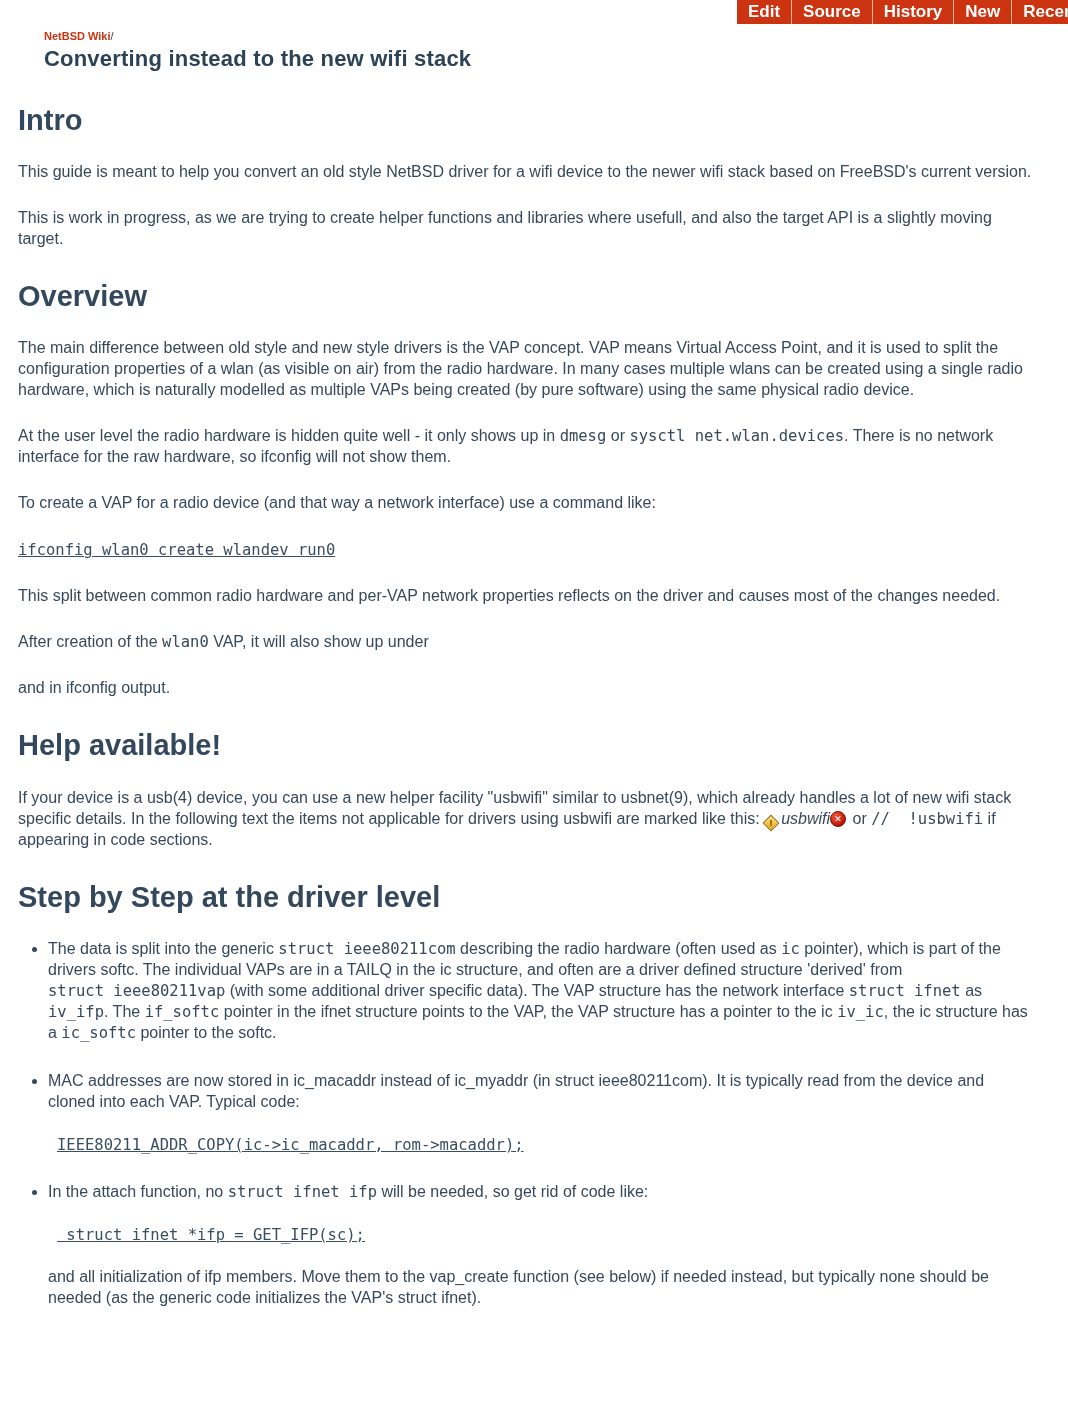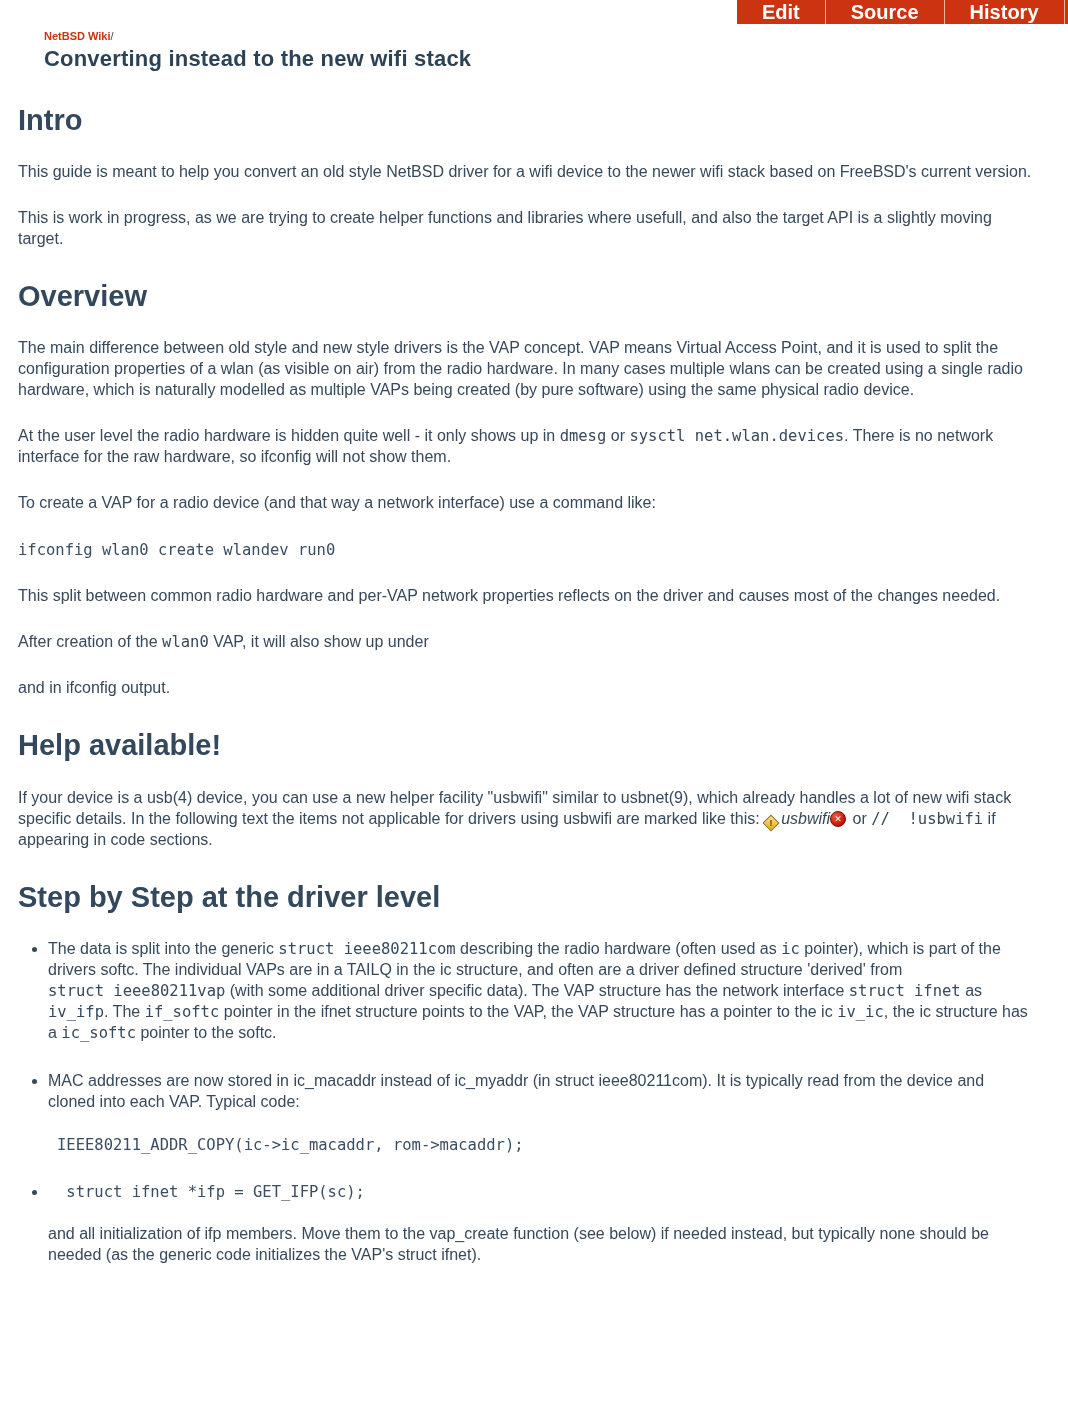--- a/index.html
+++ b/index.html
@@ -14,22 +14,22 @@
   }
   
   .menubar {
     position: absolute; top: 0; right: 0;
     width: 331px; height: 24px;
     background: #cc3311;
     display: flex; align-items: center;
     white-space: nowrap; overflow: hidden;
   }
   .menu-item {
-    color: #ffffff; font-weight: bold; font-size: 20px;
-    text-decoration: none; padding: 0 25px; line-height: 24px;
+    color: #ffffff; font-weight: bold; font-size: 17px;
+    text-decoration: none; padding: 0 11px; line-height: 24px;
     flex: 0 0 auto;
   }
   .menu-item.sep { border-left: 1px solid #efb49e; }
 
   
   .page-header { padding: 30px 0 0 44px; }
   .breadcrumb { font-size: 11px; line-height: 1.1; }
   .breadcrumb a {
     color: #cc3311; font-weight: bold; text-decoration: none;
   }
@@ -43,21 +43,21 @@
   
   .content { padding: 0 34px 40px 18px; max-width: 1016px; }
   h2.section-heading {
     font-size: 29px; font-weight: bold; color: #33485c;
     margin: 30px 0 23px 0; line-height: 1.15;
   }
   .content p { margin: 25px 0; }
   pre.code-block {
     font-family: "DejaVu Sans Mono", "Liberation Mono", monospace;
     font-size: 15.5px; color: #3a4e63;
-    margin: 26px 0; white-space: pre;
+    margin: 26px 0; white-space: pre; text-decoration: underline;
   }
   code.inline-code {
     font-family: "DejaVu Sans Mono", "Liberation Mono", monospace;
     font-size: 15.5px; white-space: pre;
   }
   a.content-link { color: #cc3311; text-decoration: none; }
   em.template-name { font-style: italic; }
 
   ul.bullet-list { margin: 25px 0; padding-left: 30px; }
   ul.bullet-list li { margin-bottom: 27px; }
@@ -122,17 +122,18 @@
     <h2 class="section-heading">Step by Step at the driver level</h2>
     <ul class="bullet-list">
       <li>
         <p><span>The data is split into the generic </span><code class="inline-code">struct ieee80211com</code><span> describing the radio hardware (often used as </span><code class="inline-code">ic</code><span> pointer), which is part of the drivers softc. The individual VAPs are in a TAILQ in the ic structure, and often are a driver defined structure 'derived' from </span><code class="inline-code">struct ieee80211vap</code><span> (with some additional driver specific data). The VAP structure has the network interface </span><code class="inline-code">struct ifnet</code><span> as </span><code class="inline-code">iv_ifp</code><span>. The </span><code class="inline-code">if_softc</code><span> pointer in the ifnet structure points to the VAP, the VAP structure has a pointer to the ic </span><code class="inline-code">iv_ic</code><span>, the ic structure has a </span><code class="inline-code">ic_softc</code><span> pointer to the softc.</span></p>
       </li>
       <li>
         <p><span>MAC addresses are now stored in ic_macaddr instead of ic_myaddr (in struct ieee80211com). It is typically read from the device and cloned into each VAP. Typical code:</span></p>
         <pre class="code-block">IEEE80211_ADDR_COPY(ic-&gt;ic_macaddr, rom-&gt;macaddr);</pre>
       </li>
       <li>
+        <p><span>In the attach function, no </span><code class="inline-code">struct ifnet ifp</code><span> will be needed, so get rid of code like:</span></p>
         <pre class="code-block"> struct ifnet *ifp = GET_IFP(sc);</pre>
         <p><span>and all initialization of ifp members. Move them to the vap_create function (see below) if needed instead, but typically none should be needed (as the generic code initializes the VAP's struct ifnet).</span></p>
       </li>
     </ul>
   </main>
 
 </body></html>

